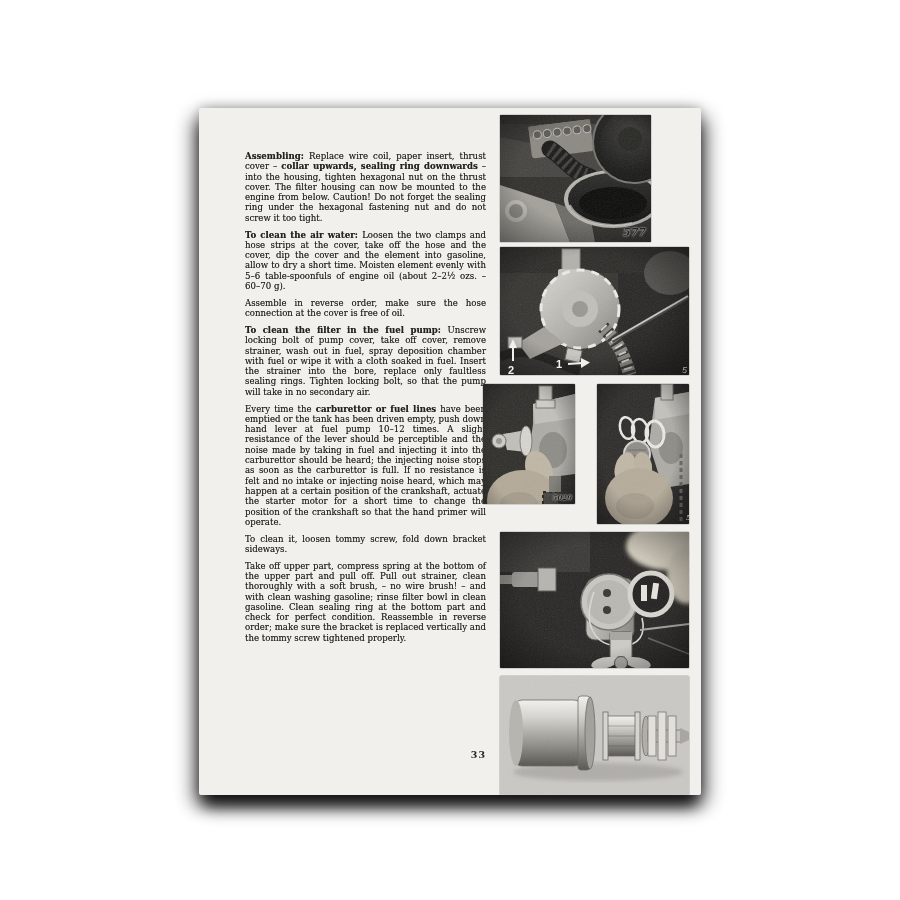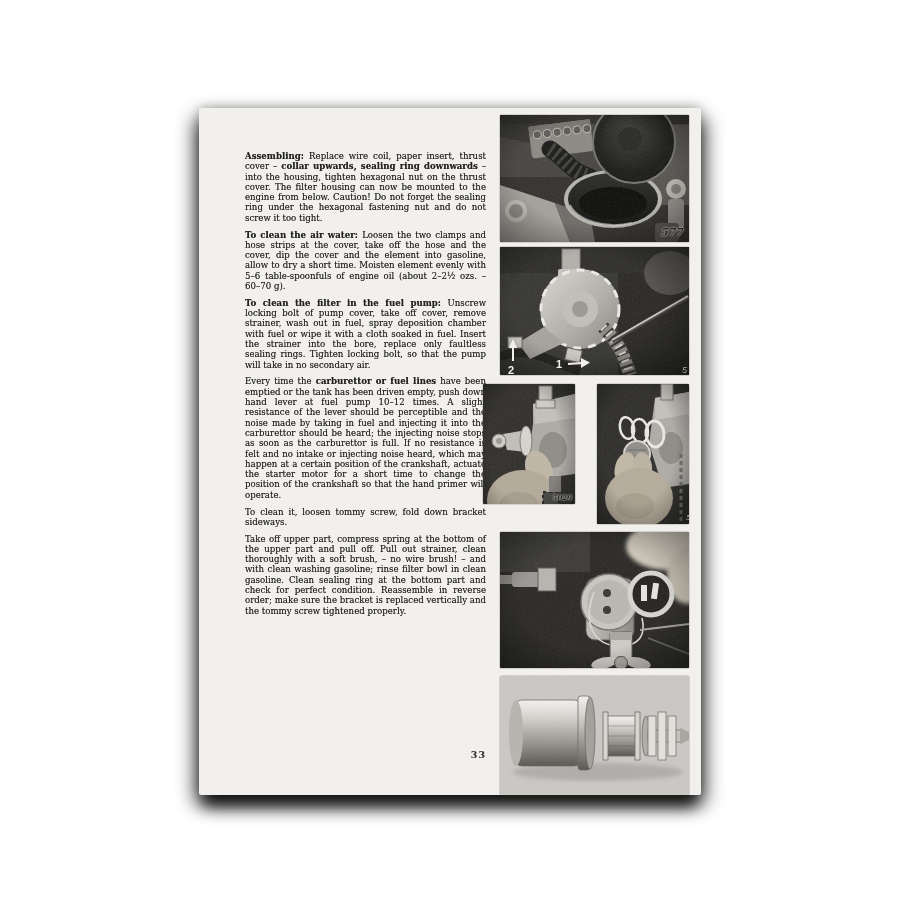--- a/index.html
+++ b/index.html
@@ -34,21 +34,21 @@
   .watermark{
     position:absolute;left:0;right:0;bottom:1px;text-align:center;
     font-family:"Liberation Sans", sans-serif;
     font-size:13.5px;color:#5c5c5c;letter-spacing:0.2px;
   }
   figure.photo{
     position:absolute;margin:0;padding:0;overflow:hidden;border-radius:1px;
     box-shadow:0 0 0 0.5px rgba(60,58,54,0.35);
   }
   figure.photo svg{display:block;}
-  .p1{left:301px;top:7px;width:189px;height:127px;}
+  .p1{left:301px;top:7px;width:151px;height:127px;}
   .p2{left:301px;top:139px;width:189px;height:128px;}
   .p3a{left:284px;top:276px;width:92px;height:120px;}
   .p3b{left:398px;top:276px;width:92px;height:140px;}
   .p4{left:301px;top:424px;width:189px;height:136px;}
   .p5{left:301px;top:568px;width:189px;height:119px;}
   .corner-num{
     position:absolute;font-style:italic;font-weight:bold;
     font-family:"DejaVu Serif", serif;
     color:#22211e;text-shadow:0 0 2px #d6d4ce, 0 0 1px #d6d4ce;
   }
@@ -57,20 +57,21 @@
   .corner-num.edge{right:-2px;bottom:2px;font-size:7px;color:#cfcdc7;text-shadow:none;}
 </style>
 </head>
 <body>
 
 <div class="page">
 
   <div class="text-col" id="textCol">
       <p class="para"><b>Assembling: </b><span>Replace wire coil, paper insert, thrust cover – </span><b>collar upwards, sealing ring downwards</b><span> – into the housing, tighten hexagonal nut on the thrust cover. The filter housing can now be mounted to the engine from below. Caution! Do not forget the sealing ring under the hexagonal fastening nut and do not screw it too tight.</span></p>
       <p class="para"><b>To clean the air water: </b><span>Loosen the two clamps and hose strips at the cover, take off the hose and the cover, dip the cover and the element into gasoline, allow to dry a short time. Moisten element evenly with 5–6 table-spoonfuls of engine oil (about 2–2½ ozs. – 60–70 g).</span></p>
+      <p class="para"><span>Assemble in reverse order, make sure the hose connection at the cover is free of oil.</span></p>
       <p class="para"><b>To clean the filter in the fuel pump: </b><span>Unscrew locking bolt of pump cover, take off cover, remove strainer, wash out in fuel, spray deposition chamber with fuel or wipe it with a cloth soaked in fuel. Insert the strainer into the bore, replace only faultless sealing rings. Tighten locking bolt, so that the pump will take in no secondary air.</span></p>
       <p class="para"><span>Every time the </span><b>carburettor or fuel lines</b><span> have been emptied or the tank has been driven empty, push down hand lever at fuel pump 10–12 times. A slight resistance of the lever should be perceptible and the noise made by taking in fuel and injecting it into the carburettor should be heard; the injecting noise stops as soon as the carburettor is full. If no resistance is felt and no intake or injecting noise heard, which may happen at a certain position of the crankshaft, actuate the starter motor for a short time to change the position of the crankshaft so that the hand primer will operate.</span></p>
       <p class="para"><span>To clean it, loosen tommy screw, fold down bracket sideways.</span></p>
       <p class="para"><span>Take off upper part, compress spring at the bottom of the upper part and pull off. Pull out strainer, clean thoroughly with a soft brush, – no wire brush! – and with clean washing gasoline; rinse filter bowl in clean gasoline. Clean sealing ring at the bottom part and check for perfect condition. Reassemble in reverse order; make sure the bracket is replaced vertically and the tommy screw tightened properly.</span></p>
     </div>
 
   <figure class="photo p1">
     <svg viewBox="0 0 189 127" width="189" height="127">
       <defs>
         <radialGradient id="aV" cx="50%" cy="45%" r="75%">

